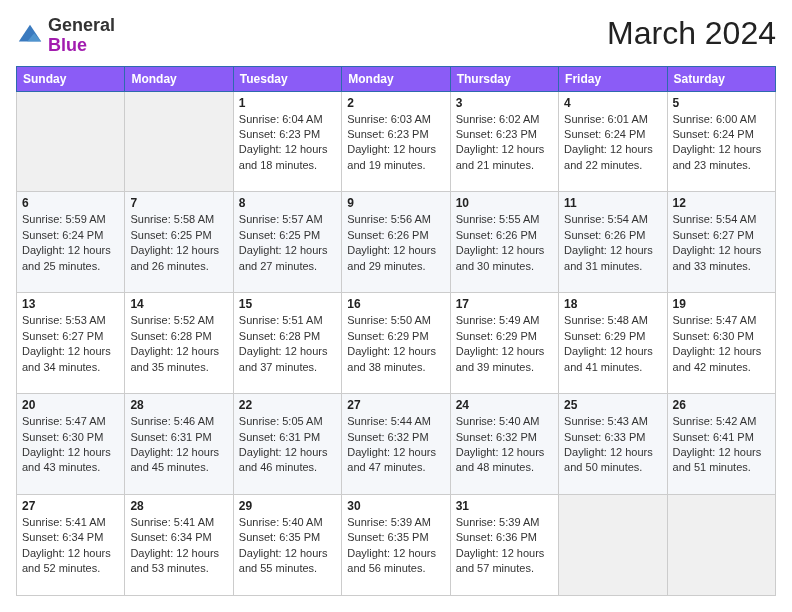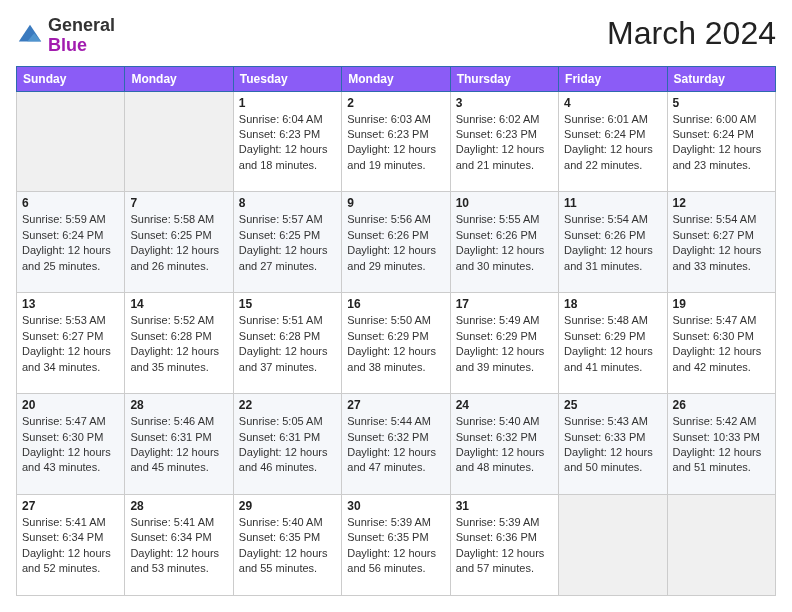--- a/index.html
+++ b/index.html
@@ -286,21 +286,21 @@
           </td>
           <td>
             <span class="day-number">25</span>
             <div class="day-info">Sunrise: 5:43 AM
 Sunset: 6:33 PM
 Daylight: 12 hours and 50 minutes.</div>
           </td>
           <td>
             <span class="day-number">26</span>
             <div class="day-info">Sunrise: 5:42 AM
-Sunset: 10:33 PM
+Sunset: 6:41 PM
 Daylight: 12 hours and 51 minutes.</div>
           </td>
         </tr>
         <tr>
           <td>
             <span class="day-number">27</span>
             <div class="day-info">Sunrise: 5:41 AM
 Sunset: 6:34 PM
 Daylight: 12 hours and 52 minutes.</div>
           </td>

